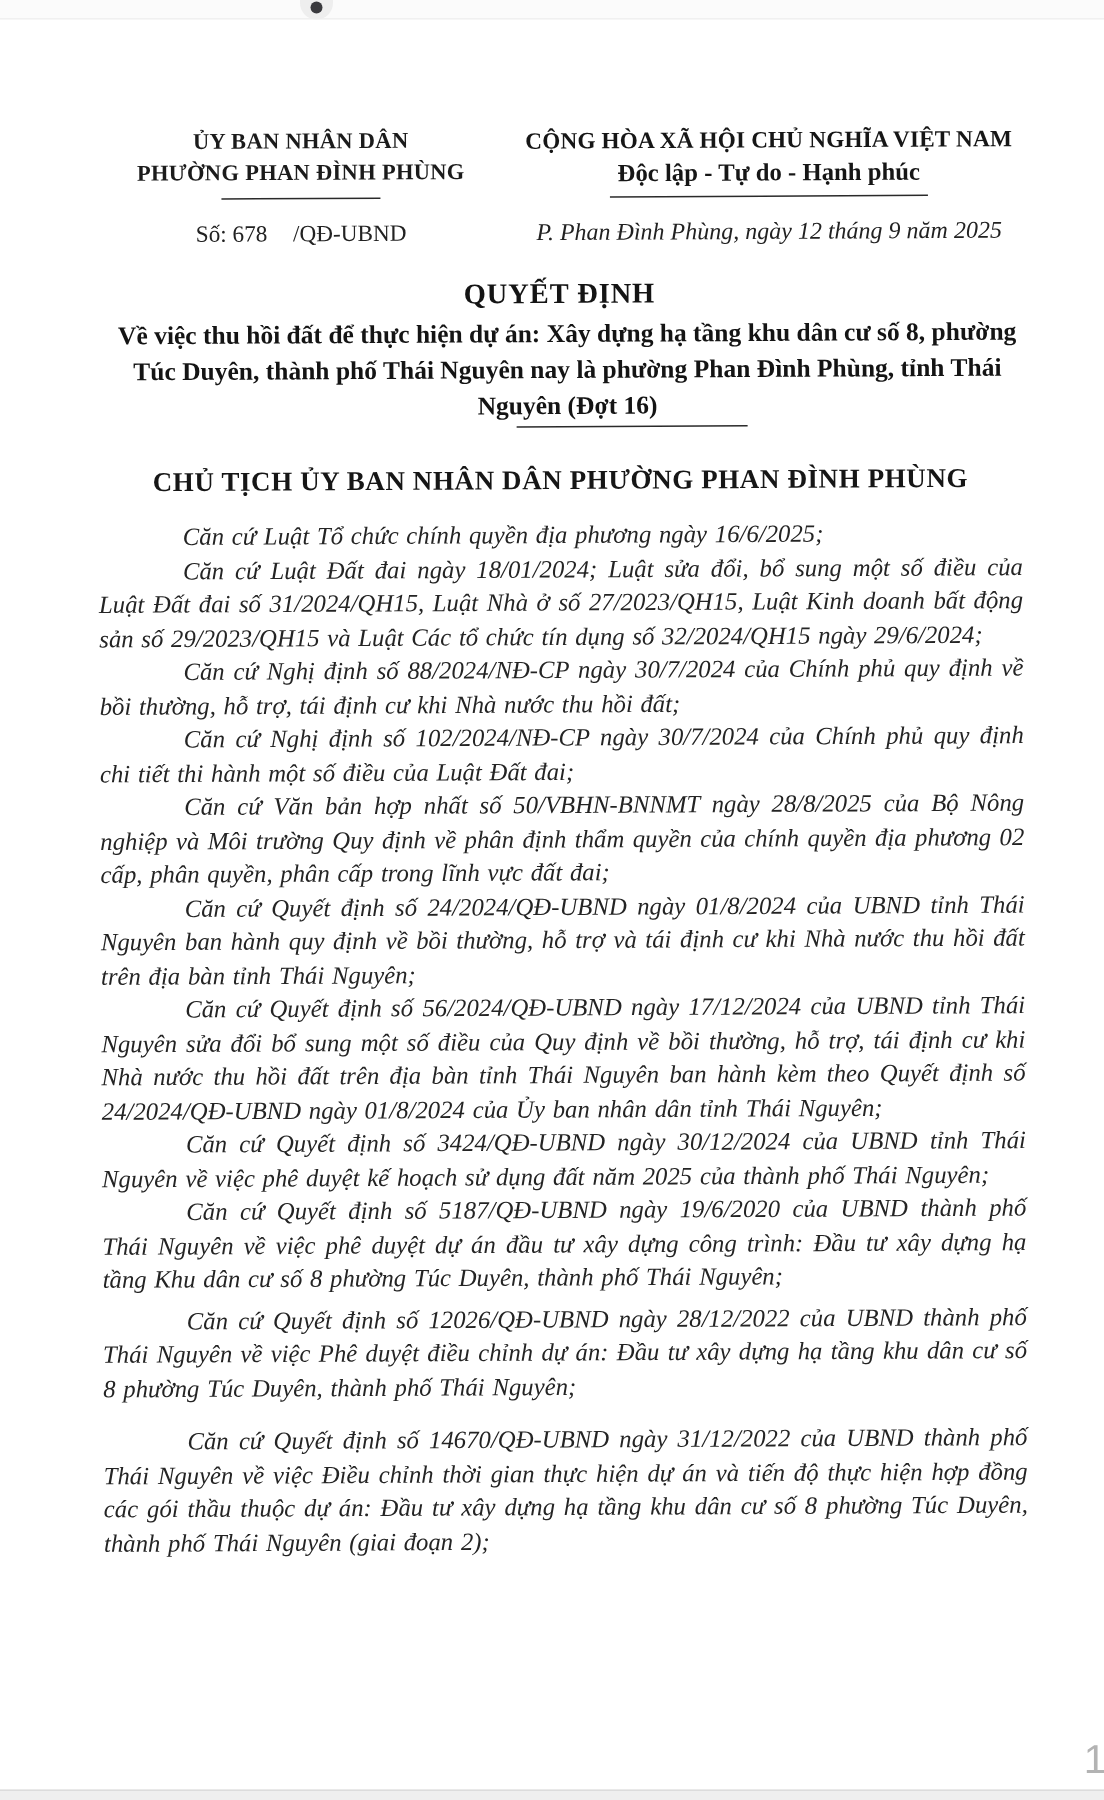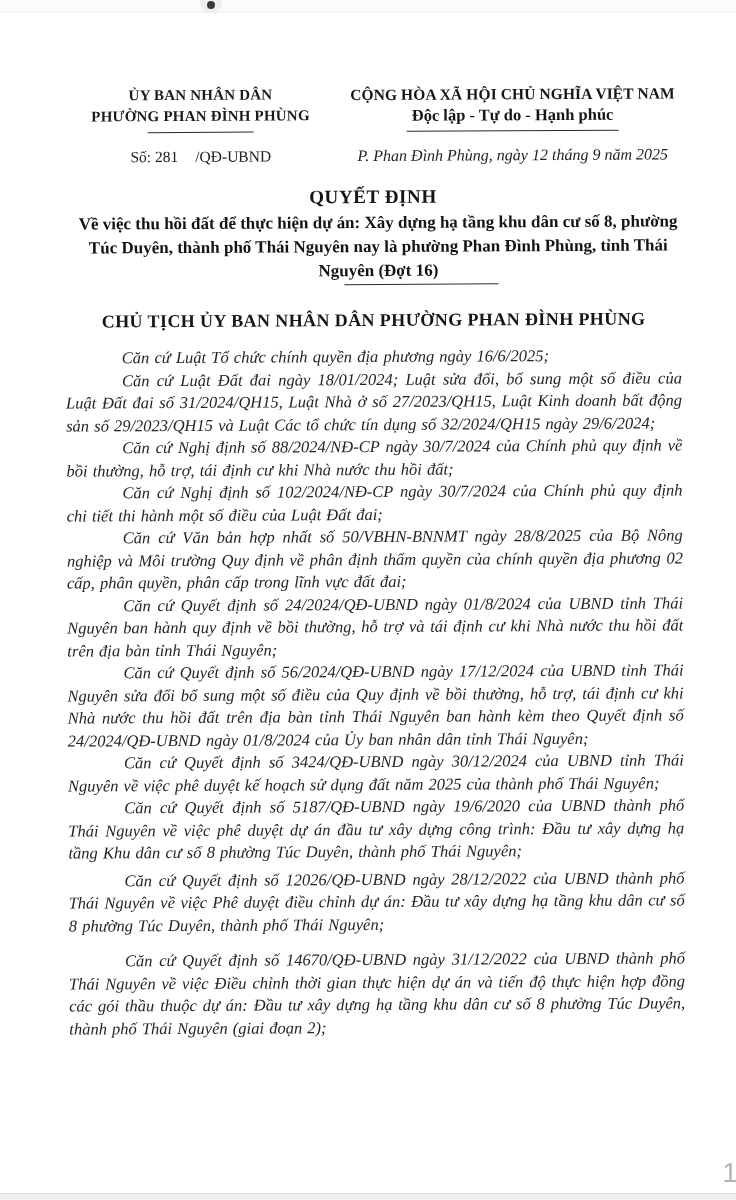--- a/index.html
+++ b/index.html
@@ -156,21 +156,21 @@
     </div>
     <div class="national-block">
       <div class="national-line1">CỘNG HÒA XÃ HỘI CHỦ NGHĨA VIỆT NAM</div>
       <div class="national-line2">Độc lập - Tự do - Hạnh phúc</div>
       <div class="national-rule"></div>
     </div>
   </div>
 
   <div class="meta-row">
     <div class="doc-number">
-      <span class="num-prefix">Số: 281</span><span class="num-suffix">/QĐ-UBND</span>
+      <span class="num-prefix">Số: 678</span><span class="num-suffix">/QĐ-UBND</span>
     </div>
     <div class="place-date">P. Phan Đình Phùng, ngày 12 tháng 9 năm 2025</div>
   </div>
 
   <div class="title-block">
     <div class="title-heading">QUYẾT ĐỊNH</div>
     <div class="title-subject">Về việc thu hồi đất để thực hiện dự án: Xây dựng hạ tầng khu dân cư số 8, phường Túc Duyên, thành phố Thái Nguyên nay là phường Phan Đình Phùng, tỉnh Thái Nguyên (Đợt 16)</div>
     <div class="title-rule"></div>
   </div>
 

